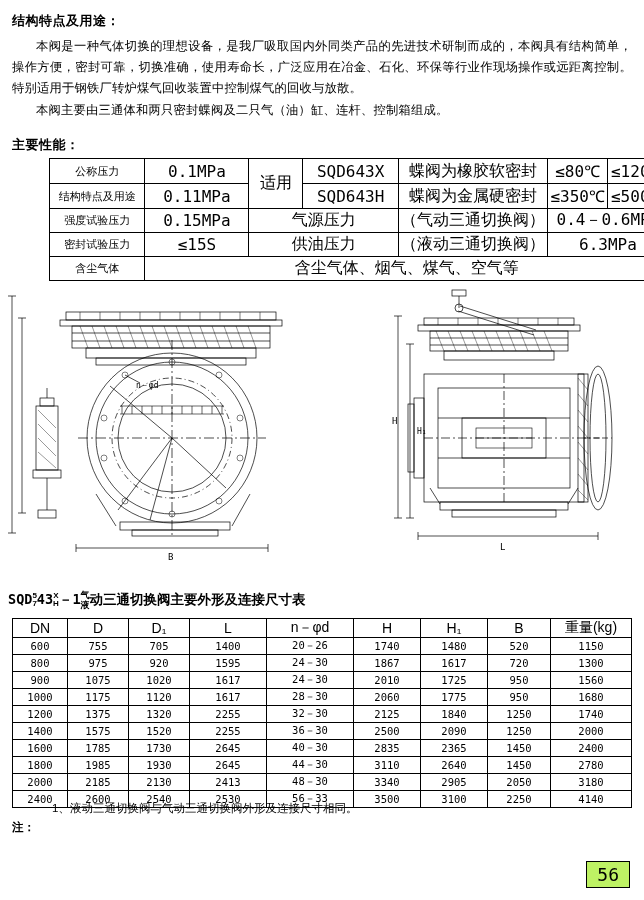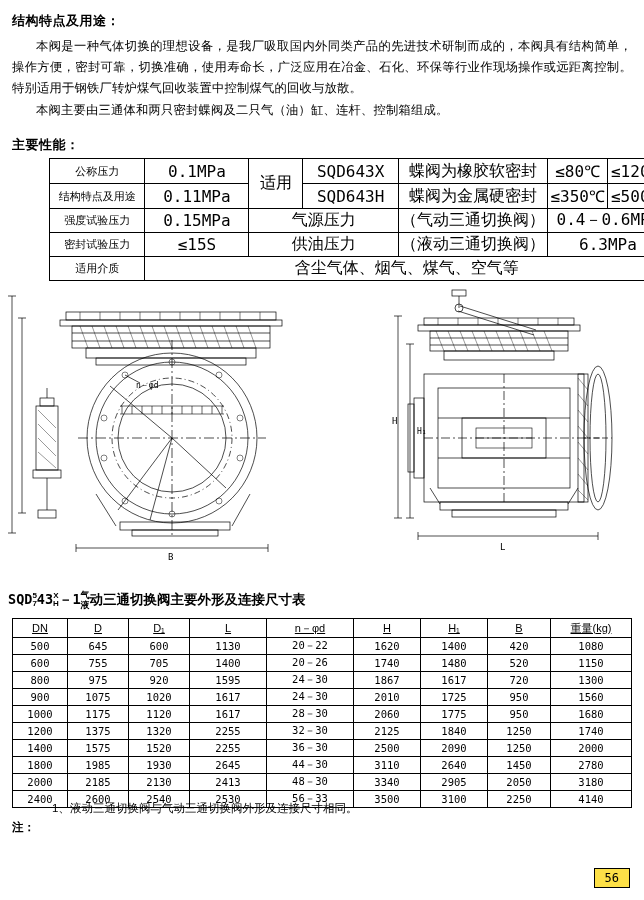--- a/index.html
+++ b/index.html
@@ -41,30 +41,30 @@
   #dimhead .code{font-family:"DejaVu Sans Mono","Liberation Mono",monospace;font-size:13.5px;font-weight:bold;}
   .stack{display:inline-block;vertical-align:middle;font-size:8px;line-height:8.5px;text-align:center;position:relative;top:0px;}
 
   
   #dim{position:absolute;left:12px;top:618px;width:620px;}
   #dim td,#dim th{
     border:1px solid #000;text-align:center;
     font-family:"DejaVu Sans Mono","Liberation Mono",monospace;
     font-size:10.5px;padding:0;height:16px;font-weight:normal;
   }
-  #dim th{font-family:"Liberation Sans","DejaVu Sans",sans-serif;font-size:11px;height:18px;text-decoration:underline;}
+  #dim th{font-family:"Liberation Sans","DejaVu Sans",sans-serif;font-size:14px;height:18px;}
 
   
   #notes{position:absolute;left:12px;top:818px;font-size:11.5px;line-height:19px;}
   #notes .nt{display:block;}
   #notes .nt1{font-weight:bold;}
   .pagenum{
     position:absolute;right:14px;bottom:12px;border:1px solid #000;
-    padding:2px 10px;font-size:12px;font-family:"DejaVu Sans Mono","Liberation Mono",monospace;
-    background:#fde047;
+    padding:2px 10px;font-size:18px;font-family:"DejaVu Sans Mono","Liberation Mono",monospace;
+    background:#bef264;
   }
 </style>
 </head>
 <body>
 
 <div class="page">
 
   <div class="sec-title" id="h1">结构特点及用途：</div>
   <div class="para" id="p2">本阀主要由三通体和两只密封蝶阀及二只气（油）缸、连杆、控制箱组成。</div>
   <div class="para" id="p1">本阀是一种气体切换的理想设备，是我厂吸取国内外同类产品的先进技术研制而成的，本阀具有结构简单，操作方便，密封可靠，切换准确，使用寿命长，广泛应用在冶金、石化、环保等行业作现场操作或远距离控制。特别适用于钢铁厂转炉煤气回收装置中控制煤气的回收与放散。</div>
@@ -98,21 +98,21 @@
       <td colspan="2">0.4－0.6MPa</td>
     </tr>
     <tr>
       <td class="lbl">密封试验压力</td>
       <td>≤15S</td>
       <td class="cn" colspan="2">供油压力</td>
       <td class="cn">（液动三通切换阀）</td>
       <td colspan="2">6.3MPa</td>
     </tr>
     <tr>
-      <td class="lbl">适用介质</td>
+      <td class="lbl">含尘气体</td>
       <td class="cn" colspan="6">含尘气体、烟气、煤气、空气等</td>
     </tr>
   </tbody>
     </table>
 
   <div id="draw">
     <svg width="644" height="300" viewBox="0 0 644 300" xmlns="http://www.w3.org/2000/svg">
       <g stroke="#000" fill="none" stroke-width="0.7">
 
         <line x1="12" y1="18" x2="12" y2="255"></line>
@@ -331,31 +331,20 @@
         <th style="width:76px">L</th>
         <th style="width:86px">n－φd</th>
         <th style="width:66px">H</th>
         <th style="width:66px">H₁</th>
         <th style="width:62px">B</th>
         <th>重量(kg)</th>
       </tr>
     </thead>
     <tbody id="dim-body">
         <tr>
-          <td>500</td>
-          <td>645</td>
-          <td>600</td>
-          <td>1130</td>
-          <td>20－22</td>
-          <td>1620</td>
-          <td>1400</td>
-          <td>420</td>
-          <td>1080</td>
-        </tr>
-        <tr>
           <td>600</td>
           <td>755</td>
           <td>705</td>
           <td>1400</td>
           <td>20－26</td>
           <td>1740</td>
           <td>1480</td>
           <td>520</td>
           <td>1150</td>
         </tr>
@@ -408,20 +397,31 @@
           <td>1575</td>
           <td>1520</td>
           <td>2255</td>
           <td>36－30</td>
           <td>2500</td>
           <td>2090</td>
           <td>1250</td>
           <td>2000</td>
         </tr>
         <tr>
+          <td>1600</td>
+          <td>1785</td>
+          <td>1730</td>
+          <td>2645</td>
+          <td>40－30</td>
+          <td>2835</td>
+          <td>2365</td>
+          <td>1450</td>
+          <td>2400</td>
+        </tr>
+        <tr>
           <td>1800</td>
           <td>1985</td>
           <td>1930</td>
           <td>2645</td>
           <td>44－30</td>
           <td>3110</td>
           <td>2640</td>
           <td>1450</td>
           <td>2780</td>
         </tr>

